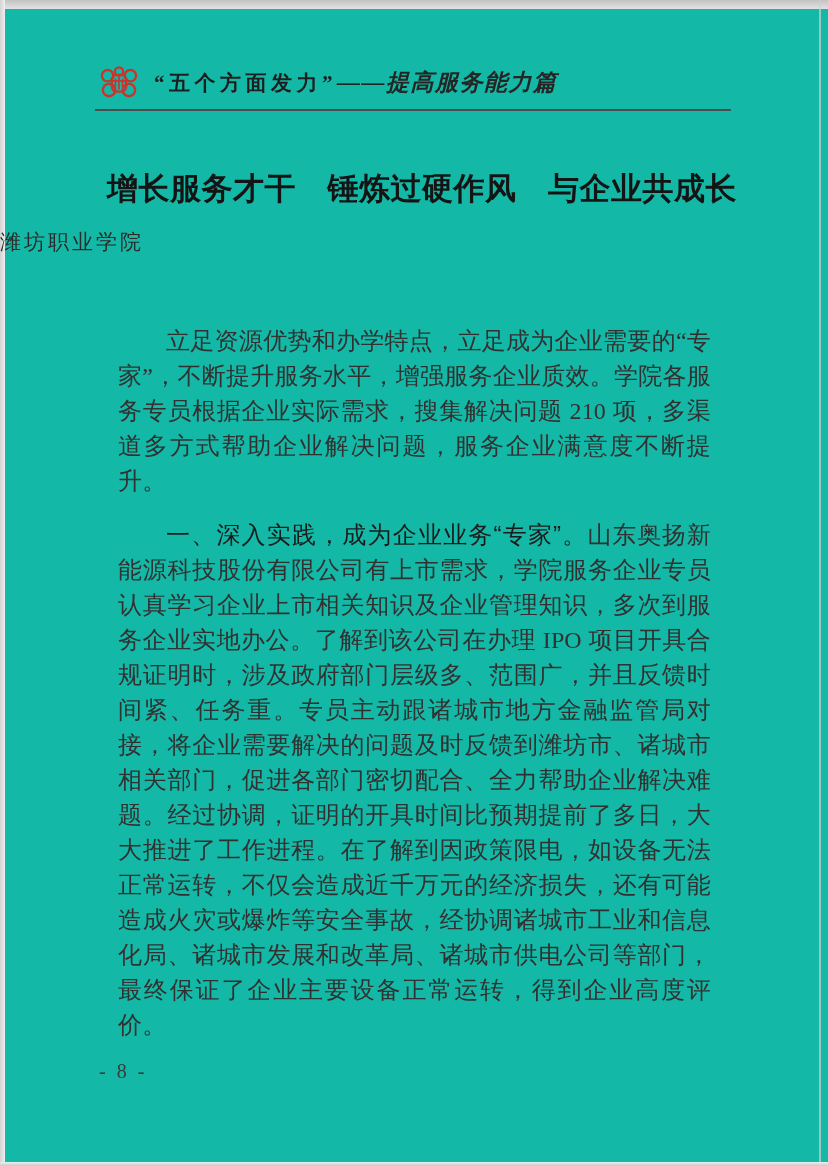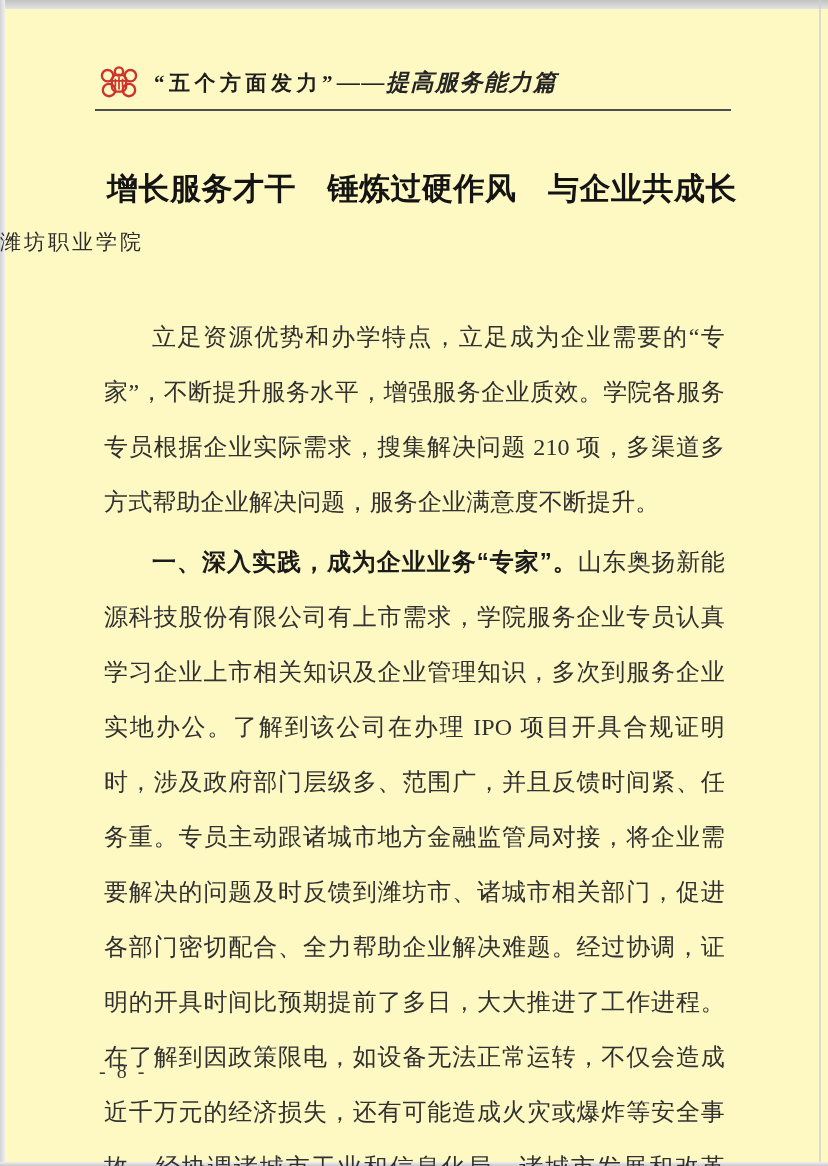--- a/index.html
+++ b/index.html
@@ -1,21 +1,21 @@
 <!DOCTYPE html>
 <html lang="zh"><head>
 <meta charset="utf-8">
 <style>
   html, body { margin: 0; padding: 0; background: #e9e9e9; }
   .page {
     position: relative;
     width: 828px;
     height: 1166px;
     margin: 0 auto;
-    background: #fef9c3;
+    background: #14b8a6;
     overflow: hidden;
     font-family: "Liberation Serif", "DejaVu Serif", serif;
     color: #2f2f2f;
   }
   
   .edge-top    { position:absolute; top:0; left:0; width:100%; height:9px;
                  background:linear-gradient(#c3c3c3,#e2e2e2); }
   .edge-left   { position:absolute; top:0; left:0; width:5px; height:100%;
                  background:linear-gradient(90deg,#d2d2d2,#efefef); }
   .edge-right  { position:absolute; top:0; left:819px; width:2px; height:100%;
@@ -47,27 +47,27 @@
   .article-author {
     position:absolute; top:228px; left:0; width:100%;
     font-size:21px; letter-spacing:3px; color:#2b2b2b;
   }
 
   
   .article-body {
     position:absolute; top:306px; left:100px; width:629px;
   }
   .para {
-    margin:4px; font-size:24px; line-height:55px;
+    margin:18px; font-size:24px; line-height:35px;
     text-align:justify; text-indent:2em;
     letter-spacing:0.15px; color:#313131;
   }
   .para-lead {
     font-family:"Liberation Sans","DejaVu Sans",sans-serif;
-    font-weight:700; color:#1b1b1b; letter-spacing:0.5px;
+    font-weight:400; color:#1b1b1b; letter-spacing:0.5px;
   }
   .page-number {
     position:absolute; top:1060px; left:99px;
     font-size:20px; letter-spacing:3px; color:#3a3a3a;
   }
 </style>
 </head>
 <body>
 
 <div class="page">

